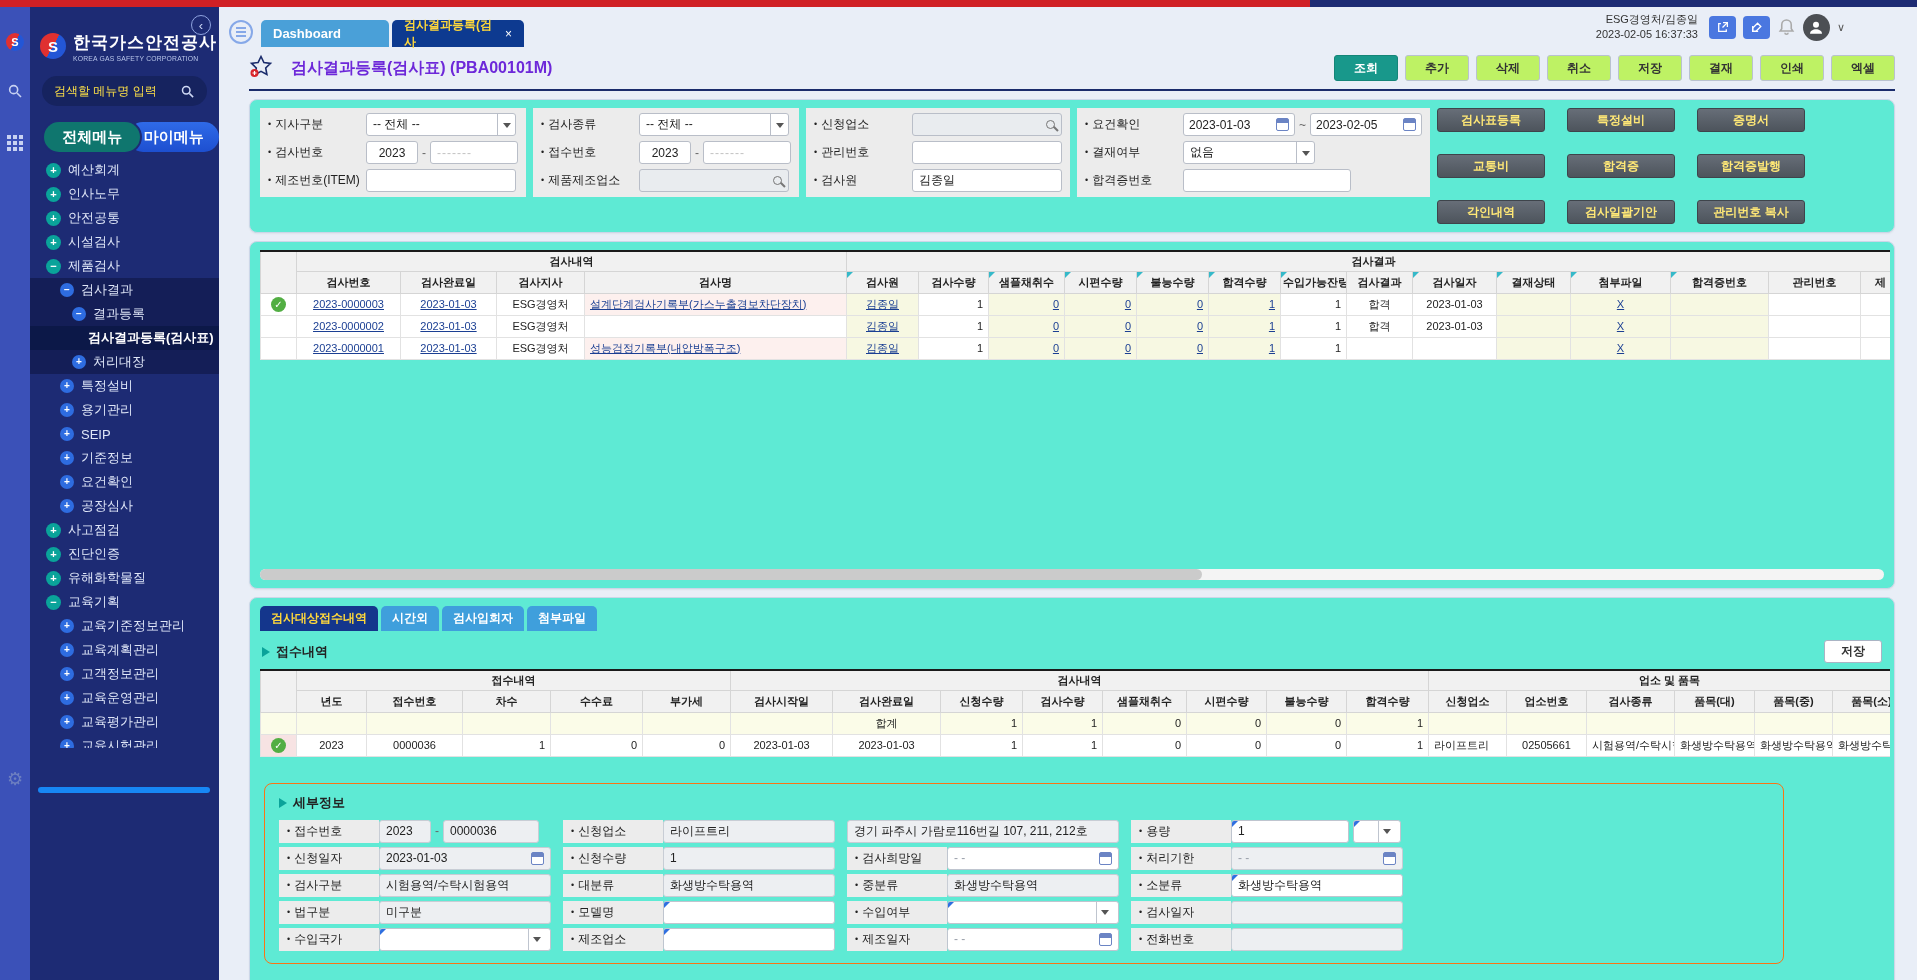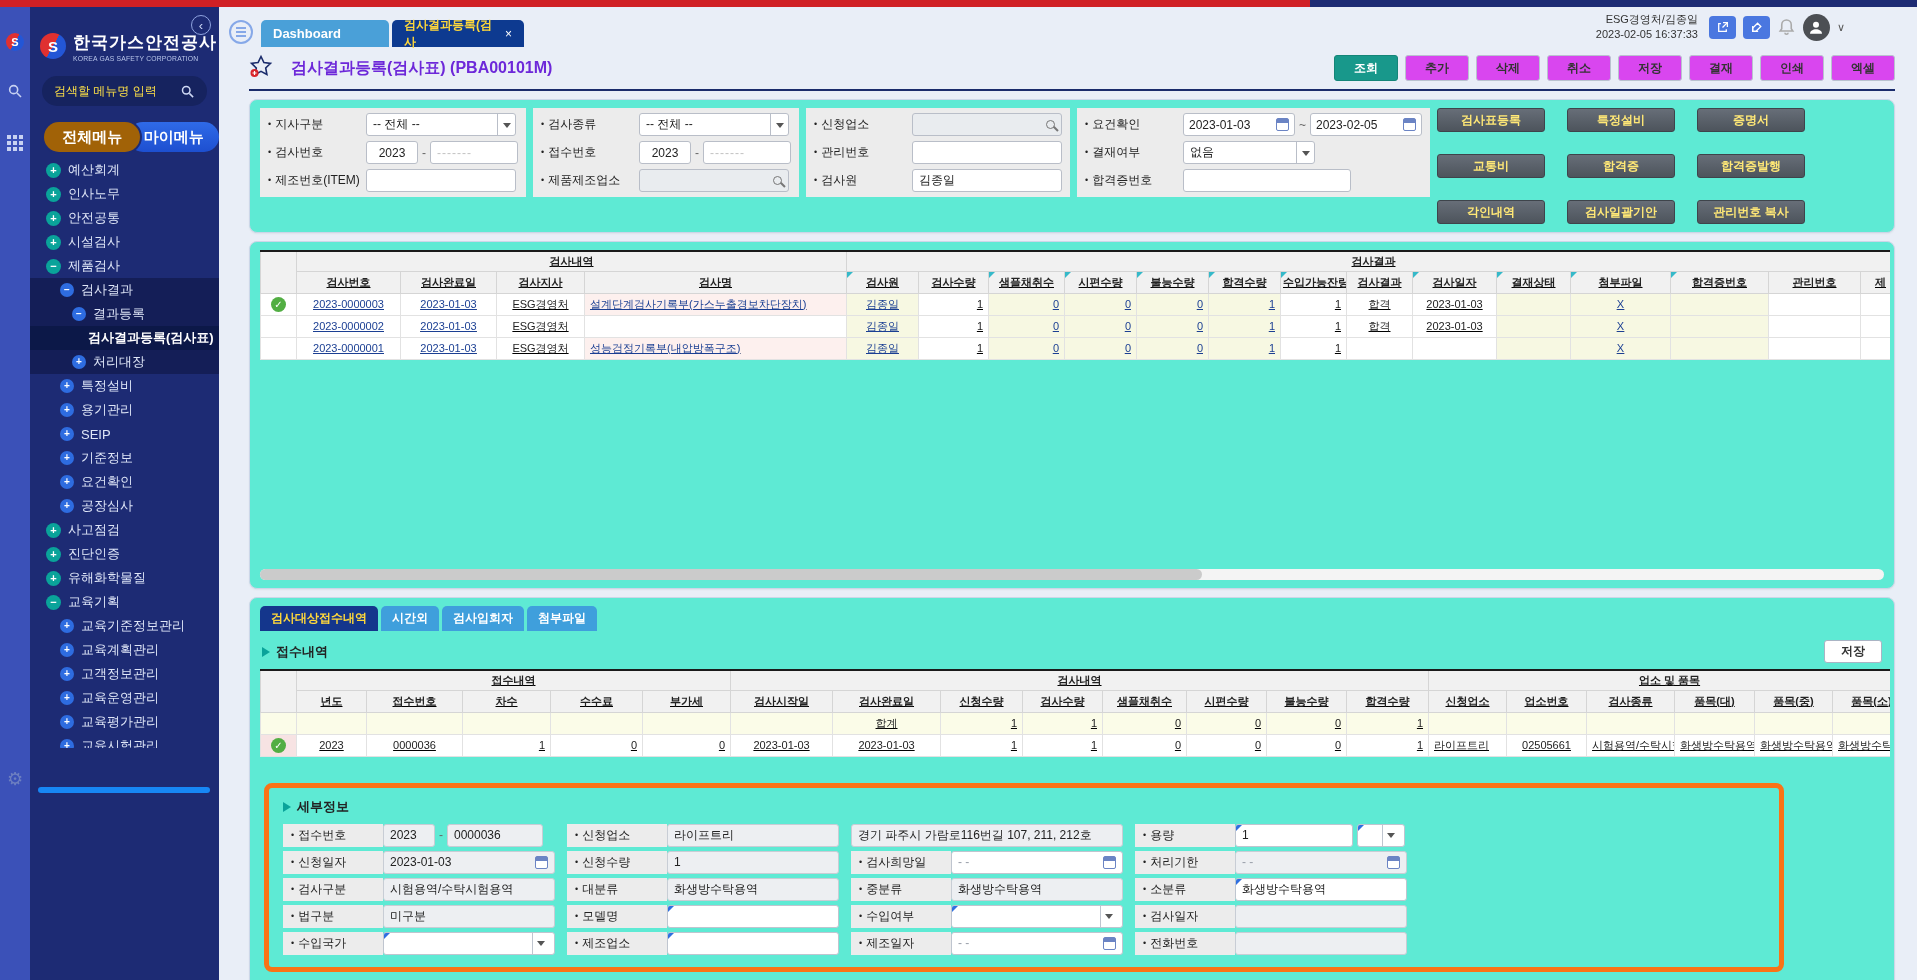--- a/index.html
+++ b/index.html
@@ -31,21 +31,21 @@
         background:conic-gradient(from 210deg,#e03030 0 50%,#2356d6 50% 100%);
         color:#fff;font-weight:bold;font-size:15px;display:flex;align-items:center;justify-content:center;}
   .brand-name{font-size:17px;font-weight:bold;color:#fff;letter-spacing:1px;line-height:20px;}
   .brand-sub{font-size:6.8px;color:#b9c6ea;letter-spacing:.2px;margin-top:2px;}
   .searchbox{margin:14px 12px 0;height:30px;border-radius:16px;background:#16235f;
         display:flex;align-items:center;padding:0 12px;}
   .searchbox .ph{color:#fde047;font-size:12px;flex:1;}
   .menu-tabs{margin:16px 0 6px 14px;display:flex;position:relative;}
   .pill{height:30px;border-radius:16px;display:flex;align-items:center;justify-content:center;
         font-size:15px;font-weight:bold;color:#fff;}
-  .pill-all{width:98px;background:#a16207;z-index:2;box-shadow:0 0 0 2px #1d2b74;}
+  .pill-all{width:98px;background:#0f766e;z-index:2;box-shadow:0 0 0 2px #1d2b74;}
   .pill-my{width:92px;background:linear-gradient(#2f6ae8,#1d4fd0);margin-left:-12px;}
   #side-menu{height:590px;overflow:hidden;margin-top:6px;}
   .mi{height:24px;display:flex;align-items:center;gap:7px;padding-left:16px;
       font-size:13px;color:#dfe6f8;cursor:pointer;white-space:nowrap;}
   .mi.l2{padding-left:30px}.mi.l3{padding-left:42px}.mi.l4{padding-left:58px}
   .mi.band{background:rgba(5,10,40,.38);}
   .mi.selected{background:#0c1848;font-weight:bold;color:#fff;}
   .ci{width:15px;height:15px;border-radius:50%;flex:0 0 auto;display:inline-flex;align-items:center;
       justify-content:center;color:#fff;font-size:11px;font-weight:bold;line-height:1;}
   .ci.teal{background:#0aa39a}
@@ -64,21 +64,21 @@
   .tab-active .x{color:#fff;font-weight:normal;margin-left:6px;}
   .chrome-right{position:absolute;right:72px;top:5px;display:flex;align-items:center;gap:7px;}
   .user-block{text-align:right;font-size:11px;color:#333;line-height:15px;margin-right:4px;}
   .icon-btn{width:27px;height:23px;border-radius:4px;background:#4a77e0;display:flex;align-items:center;justify-content:center;}
   .avatar{width:27px;height:27px;border-radius:50%;background:#4c4f54;display:flex;align-items:center;justify-content:center;overflow:hidden;}
   .chev{font-size:11px;color:#555;}
 
   .title-row{display:flex;align-items:center;margin:4px 22px 0 30px;height:34px;}
   .page-title{font-size:16px;font-weight:bold;color:#6d28d9;margin-left:18px;}
   .toolbar{margin-left:auto;display:flex;gap:7px;}
-  .tb-btn{min-width:64px;height:26px;background:#d946ef;border:1px solid #b9c2cf;border-radius:3px;
+  .tb-btn{min-width:64px;height:26px;background:#bef264;border:1px solid #b9c2cf;border-radius:3px;
       font-weight:bold;font-size:12px;color:#333;display:flex;align-items:center;justify-content:center;padding:0 12px;}
   .tb-btn.primary{background:#18988b;border-color:#148578;color:#fff;}
   .underline{height:2px;background:#1a2b6b;margin:4px 22px 0 30px;}
 
   .card{background:#5eead4;border:1px solid #ccd6e8;border-radius:8px;margin:8px 22px 0 30px;
         box-shadow:0 1px 2px rgba(0,0,0,.05);}
 
   
   .filter-card{padding:8px 10px;display:flex;align-items:flex-start;}
   .fgroup{background:#ececec;padding:5px 8px;margin-right:7px;display:flex;flex-direction:column;gap:5px;}
@@ -102,21 +102,21 @@
   .datebox{height:23px;border:1px solid #b9bec8;border-radius:3px;background:#fff;display:flex;
        align-items:center;padding:0 5px;font-size:12px;color:#222;width:112px;}
   .cal-ic{width:13px;height:13px;margin-left:auto;border:1px solid #6b84c4;border-radius:2px;
        background:linear-gradient(#6b84c4 0 4px,#fff 4px);flex:0 0 auto;}
   .quick{margin-left:auto;margin-right:96px;display:grid;grid-template-columns:repeat(3,108px);gap:22px;align-content:start;}
   .qbtn{height:24px;background:linear-gradient(#676e78,#4d545c);border:1px solid #3e444b;border-radius:3px;
        color:#ffe876;font-size:12px;font-weight:bold;display:flex;align-items:center;justify-content:center;white-space:nowrap;}
 
   
   .grid-card{height:348px;padding:8px 10px;position:relative;}
-  .gwrap{overflow:hidden;width:1630px;text-decoration:underline;}
+  .gwrap{overflow:hidden;width:1630px;}
   table.grid{border-collapse:collapse;table-layout:fixed;border-top:2px solid #1b1b1b;}
   .grid th{background:#f1f1f1;border:1px solid #d5d5d5;font-size:11px;font-weight:600;color:#222;
        height:20px;position:relative;padding:0 2px;overflow:hidden;white-space:nowrap;}
   .grid tr.g-cols th{height:22px;}
   .grid td{border:1px solid #e2e2e2;font-size:11px;height:22px;padding:0 5px;color:#222;text-align:center;
        background:#fff;overflow:hidden;white-space:nowrap;}
   td.ar{text-align:right}  td.al{text-align:left}
   td.yl{background:#f7f8e2} td.pk{background:#fdf0ee}
   tr.sumrow td{background:#fbfce8;}
   td.chk.rowon{background:#f7e3e3;}
@@ -132,21 +132,21 @@
   .sub-tabs{display:flex;gap:3px;}
   .stab{height:25px;border-radius:5px 5px 0 0;background:#3f9fdc;color:#fff;font-size:12px;font-weight:bold;
        display:flex;align-items:center;padding:0 11px;}
   .stab.active{background:#14368c;color:#ffd83a;}
   .sec-head{display:flex;align-items:center;margin:9px 2px 6px;}
   .arr{width:0;height:0;border-left:8px solid #0aa39a;border-top:5px solid transparent;border-bottom:5px solid transparent;margin-right:6px;}
   .sec-title{font-size:13px;font-weight:bold;color:#222;}
   .save-btn{margin-left:auto;width:58px;height:23px;background:#fff;border:1px solid #aab4c4;border-radius:3px;
        font-size:12px;font-weight:bold;color:#333;}
 
-  .detail-box{border:5px solid #f97316;border-radius:8px;margin:26px 100px 4px 4px;padding:10px 14px 12px;}
+  .detail-box{border:1px solid #f97316;border-radius:8px;margin:26px 100px 4px 4px;padding:10px 14px 12px;}
   .detail-head{display:flex;align-items:center;margin-bottom:8px;}
   .drow{display:flex;align-items:center;margin-bottom:4px;}
   .dgroup{display:flex;align-items:center;width:272px;margin-right:12px;flex:0 0 auto;}
   .dgroup.g4{width:292px;}
   .dlabel{width:100px;height:23px;background:#ececec;font-size:12px;color:#222;display:flex;
        align-items:center;padding-left:8px;flex:0 0 auto;}
   .dlabel::before{content:'•';font-size:9px;margin-right:4px;}
   .dval{height:23px;border:1px solid #bfc5cf;border-radius:3px;font-size:12px;display:flex;align-items:center;
        padding:0 6px;background:#fff;position:relative;overflow:hidden;white-space:nowrap;color:#222;}
   .dval.ro{background:#edeff2;border-color:#c8cdd5;}

